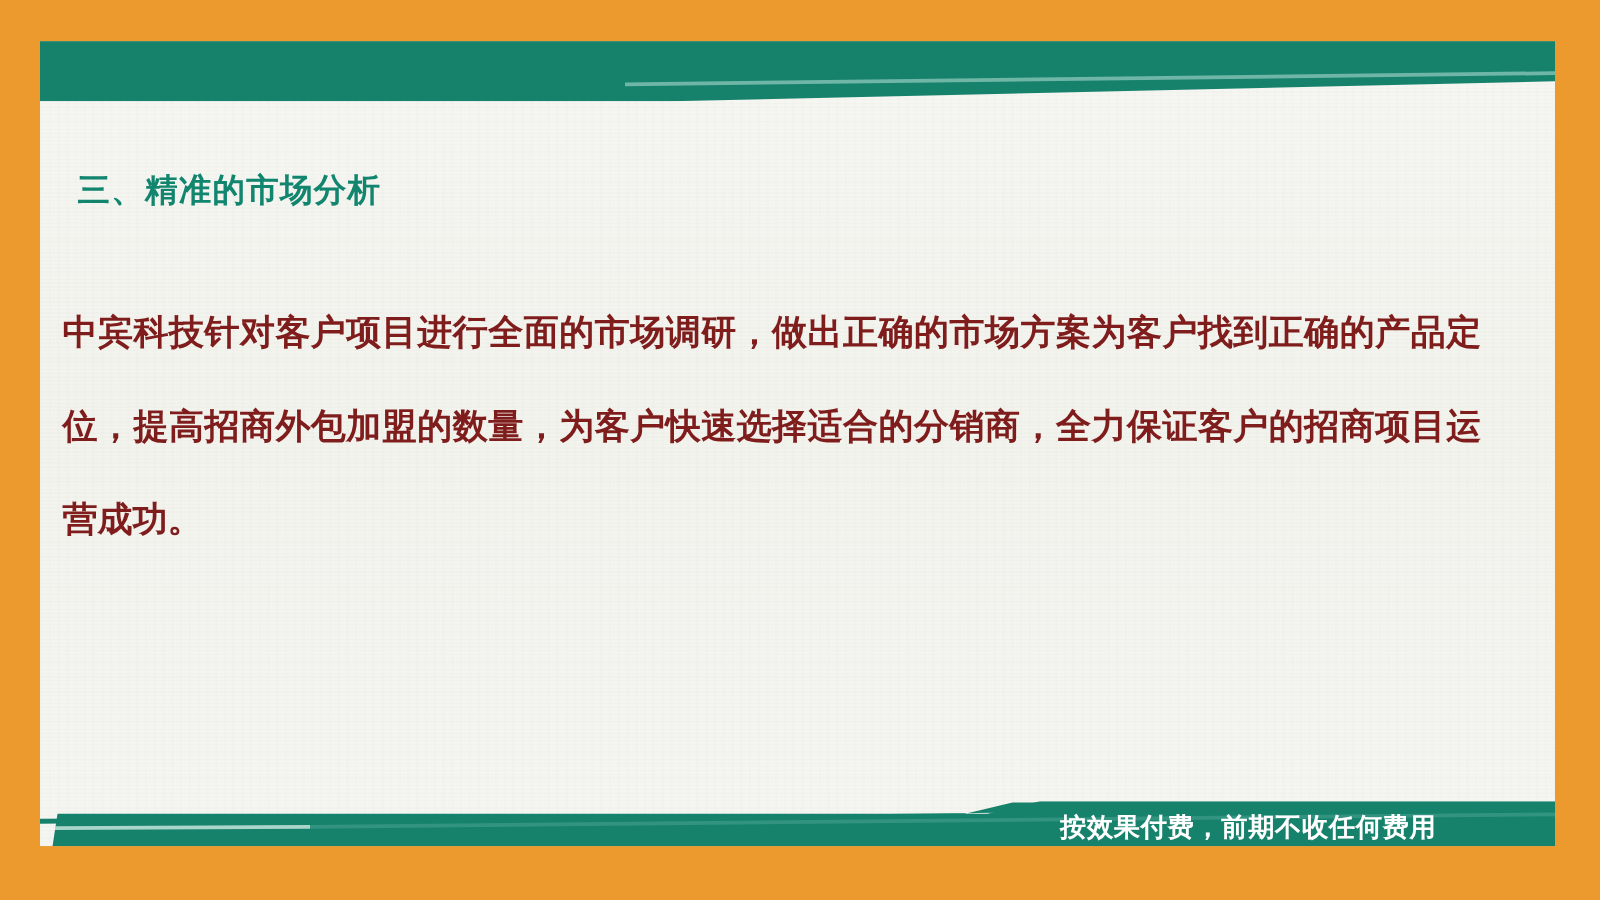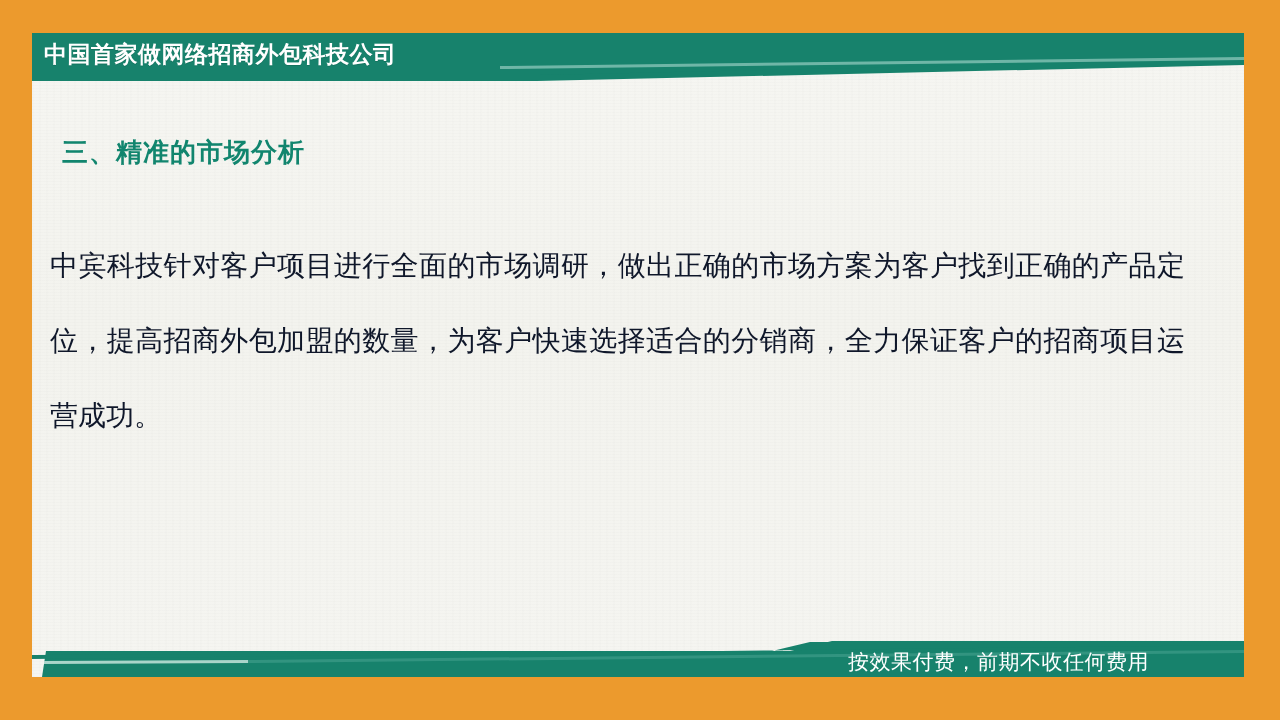--- a/index.html
+++ b/index.html
@@ -108,44 +108,45 @@
 
   
   .body-copy {
     position: absolute;
     left: 50px;
     top: 228px;
     width: 1135px;
     font-family: "DejaVu Serif", "Liberation Serif", serif;
     font-size: 28px;
     line-height: 75px;
-    color: #0f172a;
+    color: #7f1d1d;
     text-align: justify;
     text-justify: inter-ideograph;
     letter-spacing: 0px;
+    font-weight: bold;
   }
 
   
   .footer-ribbon {
     position: absolute;
     left: 32px;
     bottom: 43px;
     width: 1212px;
     height: 36px;
     pointer-events: none;
   }
   .footer-ribbon svg { display:block; width: 1212px; height: 36px; }
 
   .footer-text {
     position: absolute;
     left: 848px;
     top: 648px;
     font-family: "DejaVu Sans", "Liberation Sans", sans-serif;
     font-size: 21px;
-    font-weight: normal;
+    font-weight: bold;
     color: #ffffff;
     white-space: nowrap;
     letter-spacing: 0.5px;
   }
 </style>
 </head>
 <body>
 
 <div id="slide">
 
@@ -156,21 +157,20 @@
   <div class="frame-right"></div>
   <div class="frame-bottom"></div>
 
   <div class="header-ribbon">
     <svg viewBox="0 0 1212 48" xmlns="http://www.w3.org/2000/svg" preserveAspectRatio="none">
       <path d="M0,0 L1212,0 L1212,32 L505,48 L0,48 Z" fill="#17826c"></path>
       <path d="M0,0 L1212,0 L1212,26 L1212,26 L508,42 L0,42 Z" fill="#17826c"></path>
       <path d="M468,33 L1212,24 L1212,27 L468,36 Z" fill="#7fc0b1" opacity="0.85"></path>
     </svg>
   </div>
-  <div class="header-title">中国首家做网络招商外包科技公司</div>
 
   <div class="section-heading">三、精准的市场分析</div>
 
   <div class="body-copy">中宾科技针对客户项目进行全面的市场调研，做出正确的市场方案为客户找到正确的产品定位，提高招商外包加盟的数量，为客户快速选择适合的分销商，全力保证客户的招商项目运营成功。</div>
 
   <div class="footer-ribbon">
     <svg viewBox="0 0 1212 36" xmlns="http://www.w3.org/2000/svg" preserveAspectRatio="none">
       <path d="M14,10 L758,10 L800,0 L1212,0 L1212,36 L10,36 Z" fill="#17826c"></path>
       <path d="M0,14 L736,11 L778,1 L1212,1 L1212,4 L0,18 Z" fill="#17826c"></path>
       <path d="M12,20 L216,19 L216,22 L12,23 Z" fill="#b9ded5" opacity="0.9"></path>

